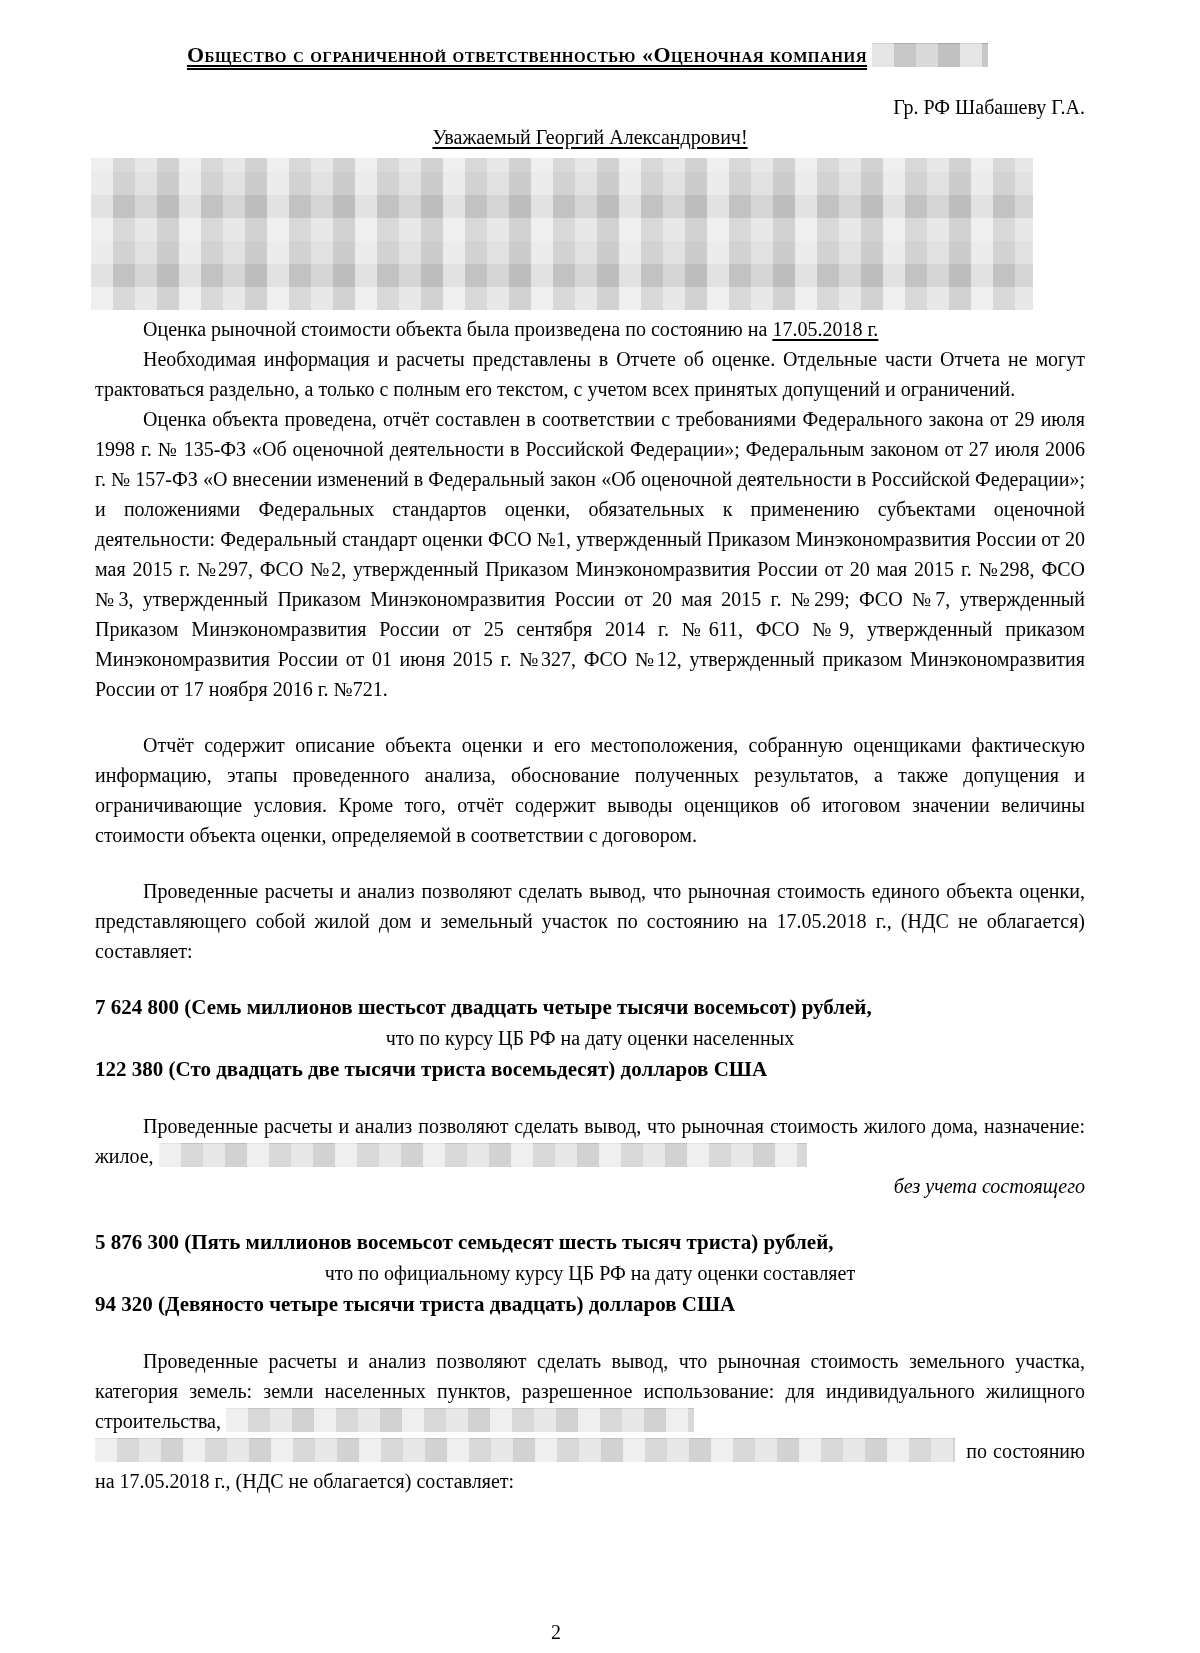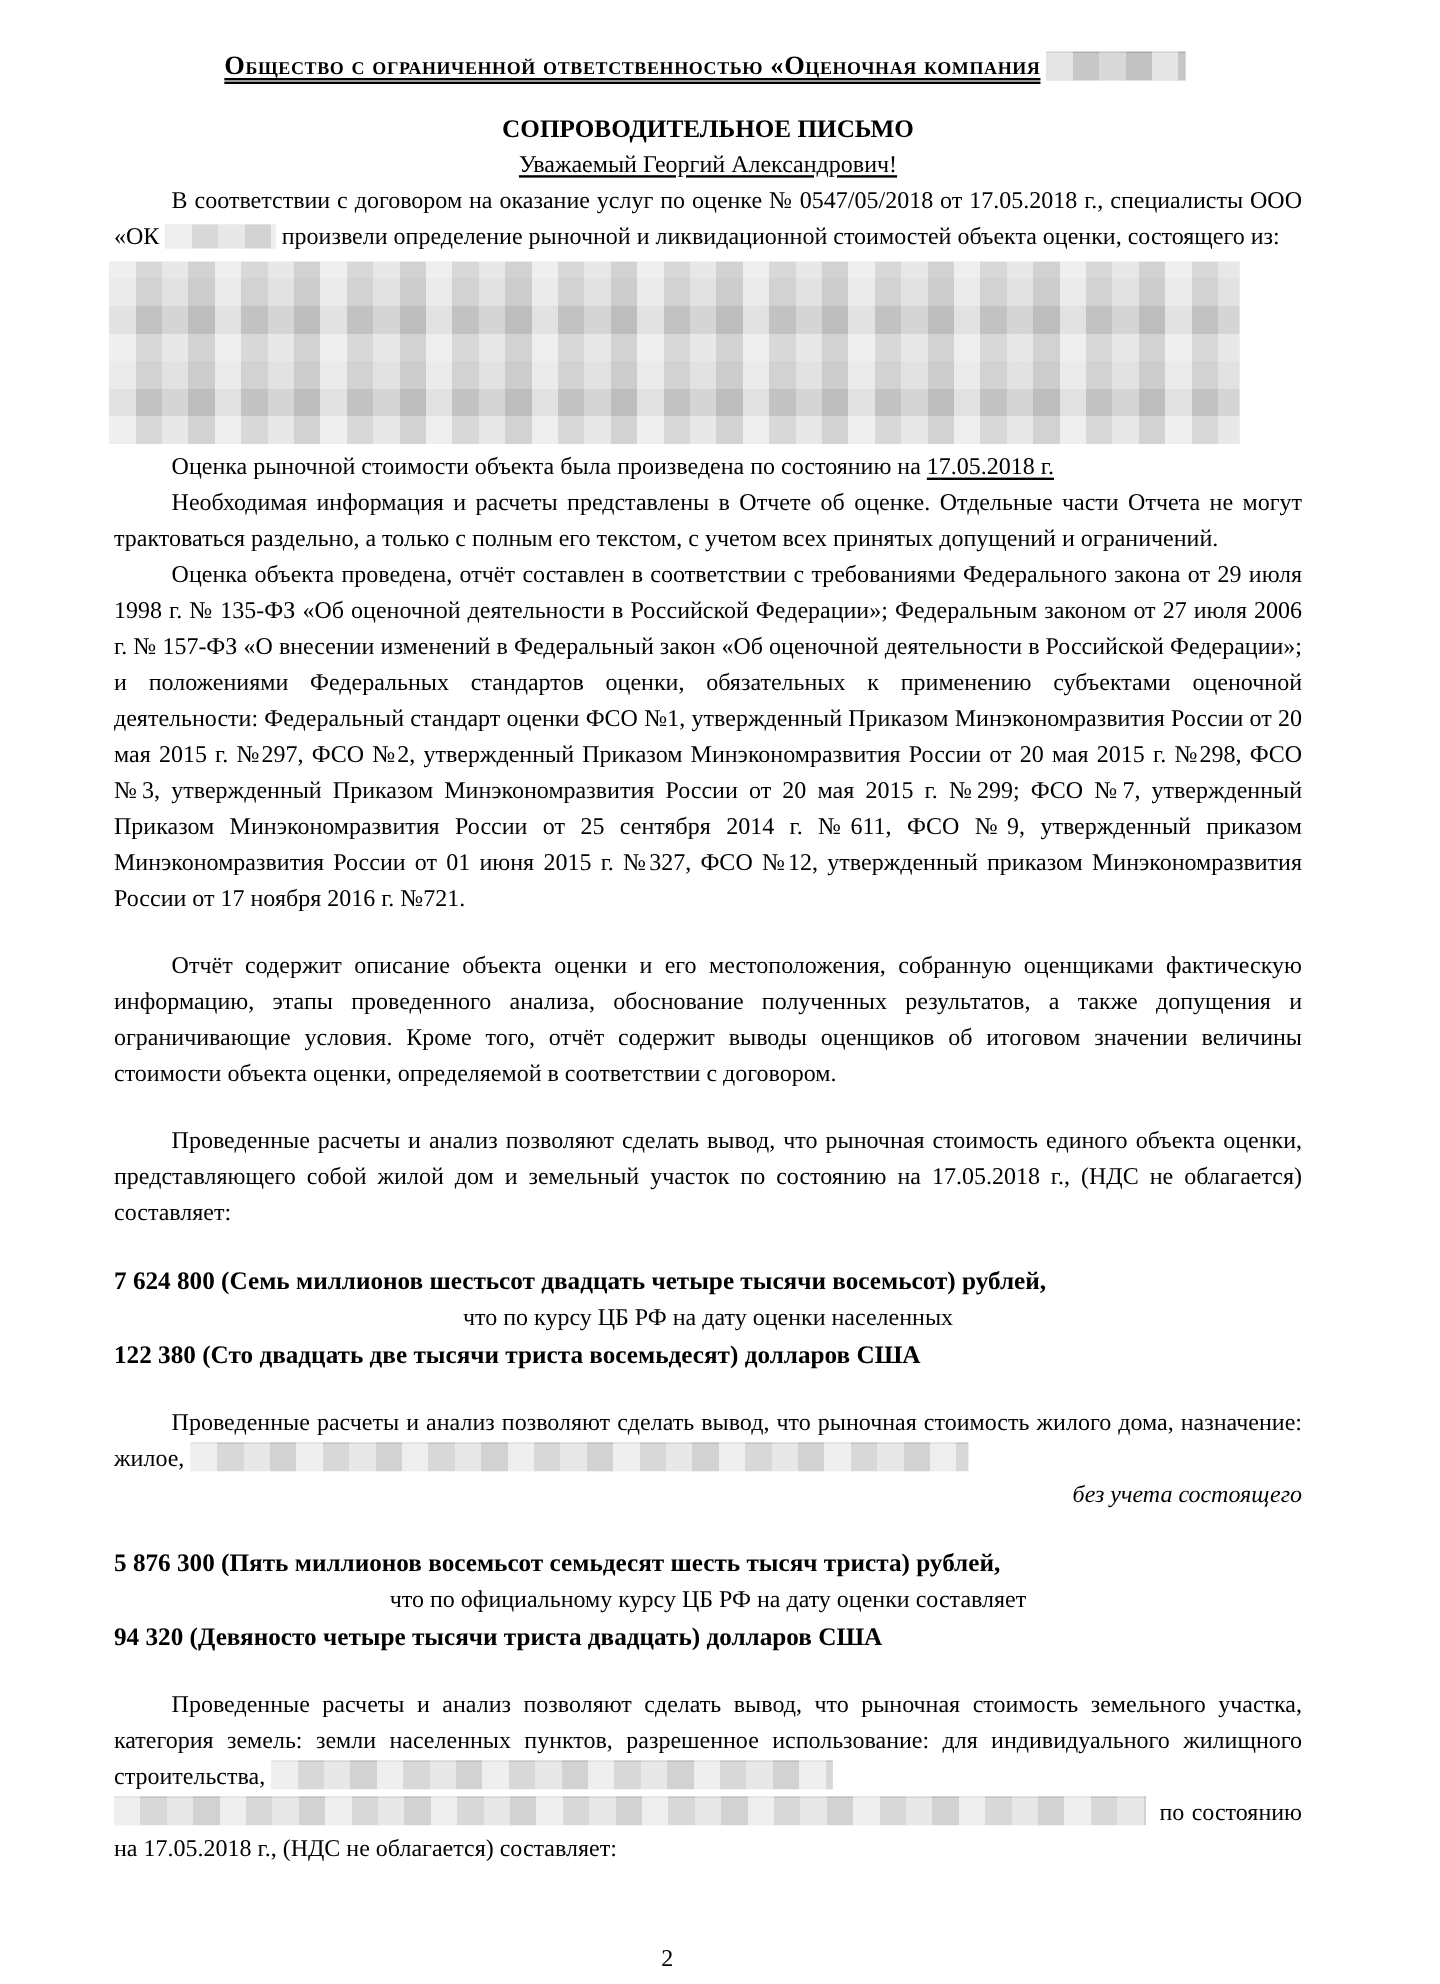--- a/index.html
+++ b/index.html
@@ -104,26 +104,25 @@
   }
   em{font-style:italic;}
 </style>
 </head>
 <body>
 
 <div class="page">
 
   <div class="org-title"><span class="org-title-text">Общество с ограниченной ответственностью «Оценочная компания</span><span class="redact dark redact-title"></span></div>
 
-  <div class="letter-title">СОПРОВОДИТЕЛЬНОЕ ПИСЬМО</div>
 
+  <div class="addressee">Гр. РФ Шабашеву Г.А.</div>
 
   <div class="salutation">Уважаемый Георгий Александрович!</div>
 
-  <p class="para"><span>В соответствии с договором на оказание услуг по оценке № 0547/05/2018 от 17.05.2018 г., специалисты ООО «ОК</span><span class="redact redact-inline-p1"></span><span>произвели определение рыночной и ликвидационной стоимостей объекта оценки, состоящего из:</span></p>
 
   <div class="redact block"></div>
 
   <p class="para"><span>Оценка рыночной стоимости объекта была произведена по состоянию на</span> <span class="u">17.05.2018 г.</span></p>
 
   <p class="para">Необходимая информация и расчеты представлены в Отчете об оценке. Отдельные части Отчета не могут трактоваться раздельно, а только с полным его текстом, с учетом всех принятых допущений и ограничений.</p>
 
   <p class="para">Оценка объекта проведена, отчёт составлен в соответствии с требованиями Федерального закона от 29 июля 1998 г. № 135-ФЗ «Об оценочной деятельности в Российской Федерации»; Федеральным законом от 27 июля 2006 г. № 157-ФЗ «О внесении изменений в Федеральный закон «Об оценочной деятельности в Российской Федерации»; и положениями Федеральных стандартов оценки, обязательных к применению субъектами оценочной деятельности: Федеральный стандарт оценки ФСО №1, утвержденный Приказом Минэкономразвития России от 20 мая 2015 г. №297, ФСО №2, утвержденный Приказом Минэкономразвития России от 20 мая 2015 г. №298, ФСО №3, утвержденный Приказом Минэкономразвития России от 20 мая 2015 г. №299; ФСО №7, утвержденный Приказом Минэкономразвития России от 25 сентября 2014 г. №611, ФСО №9, утвержденный приказом Минэкономразвития России от 01 июня 2015 г. №327, ФСО №12, утвержденный приказом Минэкономразвития России от 17 ноября 2016 г. №721.</p>
 
   <p class="para mt">Отчёт содержит описание объекта оценки и его местоположения, собранную оценщиками фактическую информацию, этапы проведенного анализа, обоснование полученных результатов, а также допущения и ограничивающие условия. Кроме того, отчёт содержит выводы оценщиков об итоговом значении величины стоимости объекта оценки, определяемой в соответствии с договором.</p>

